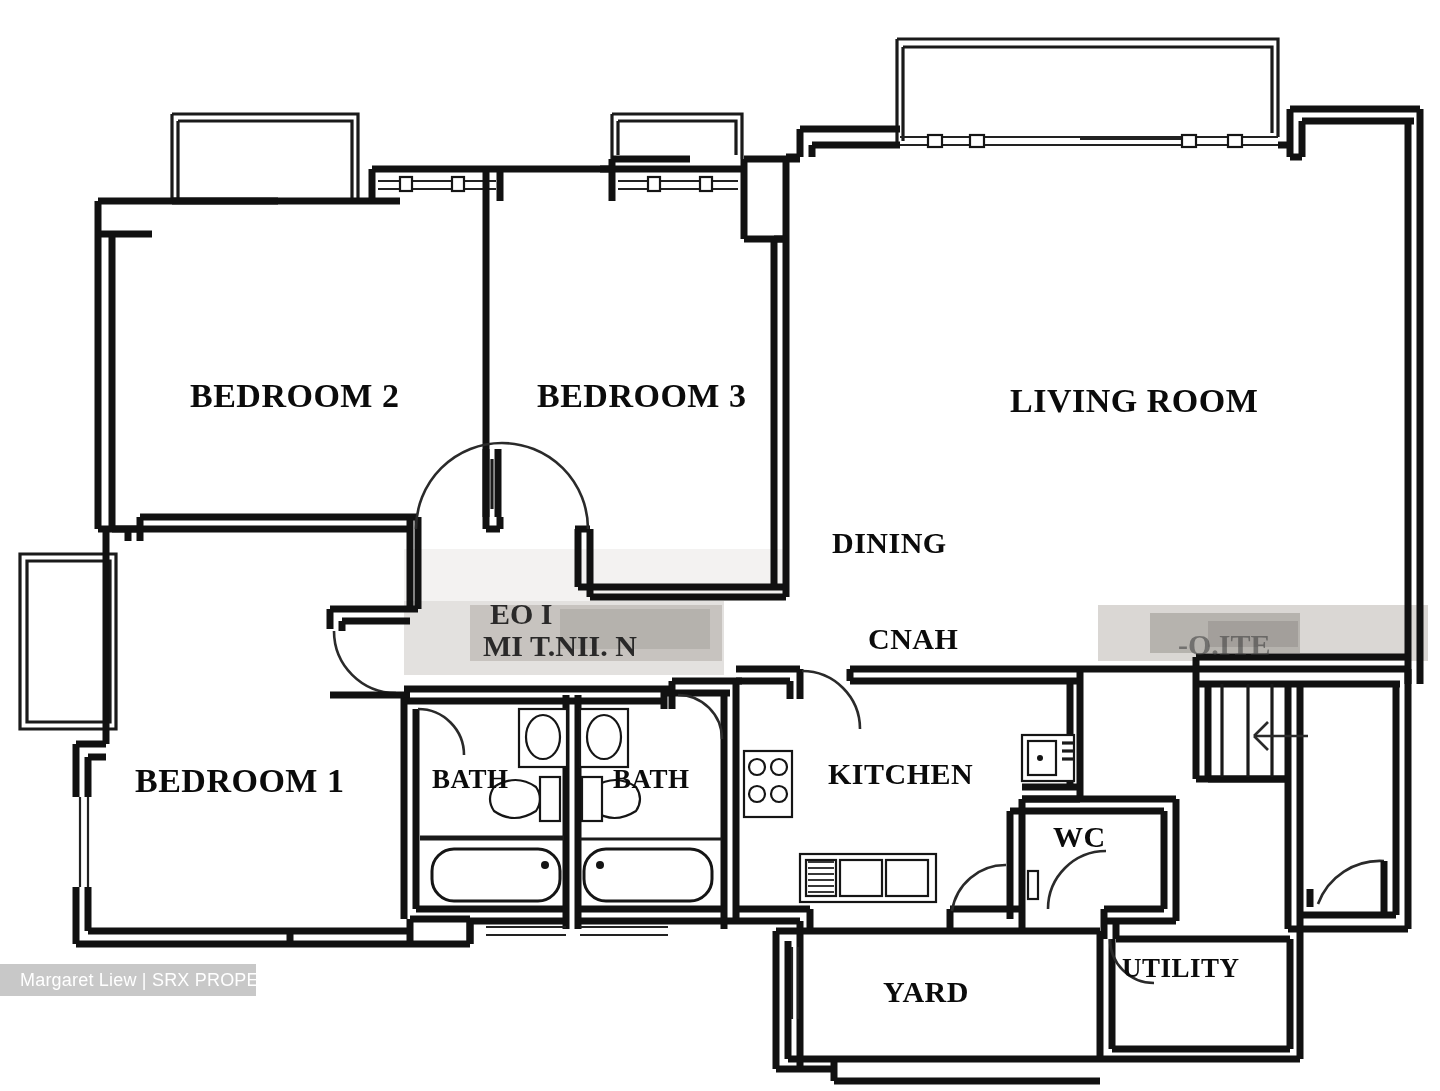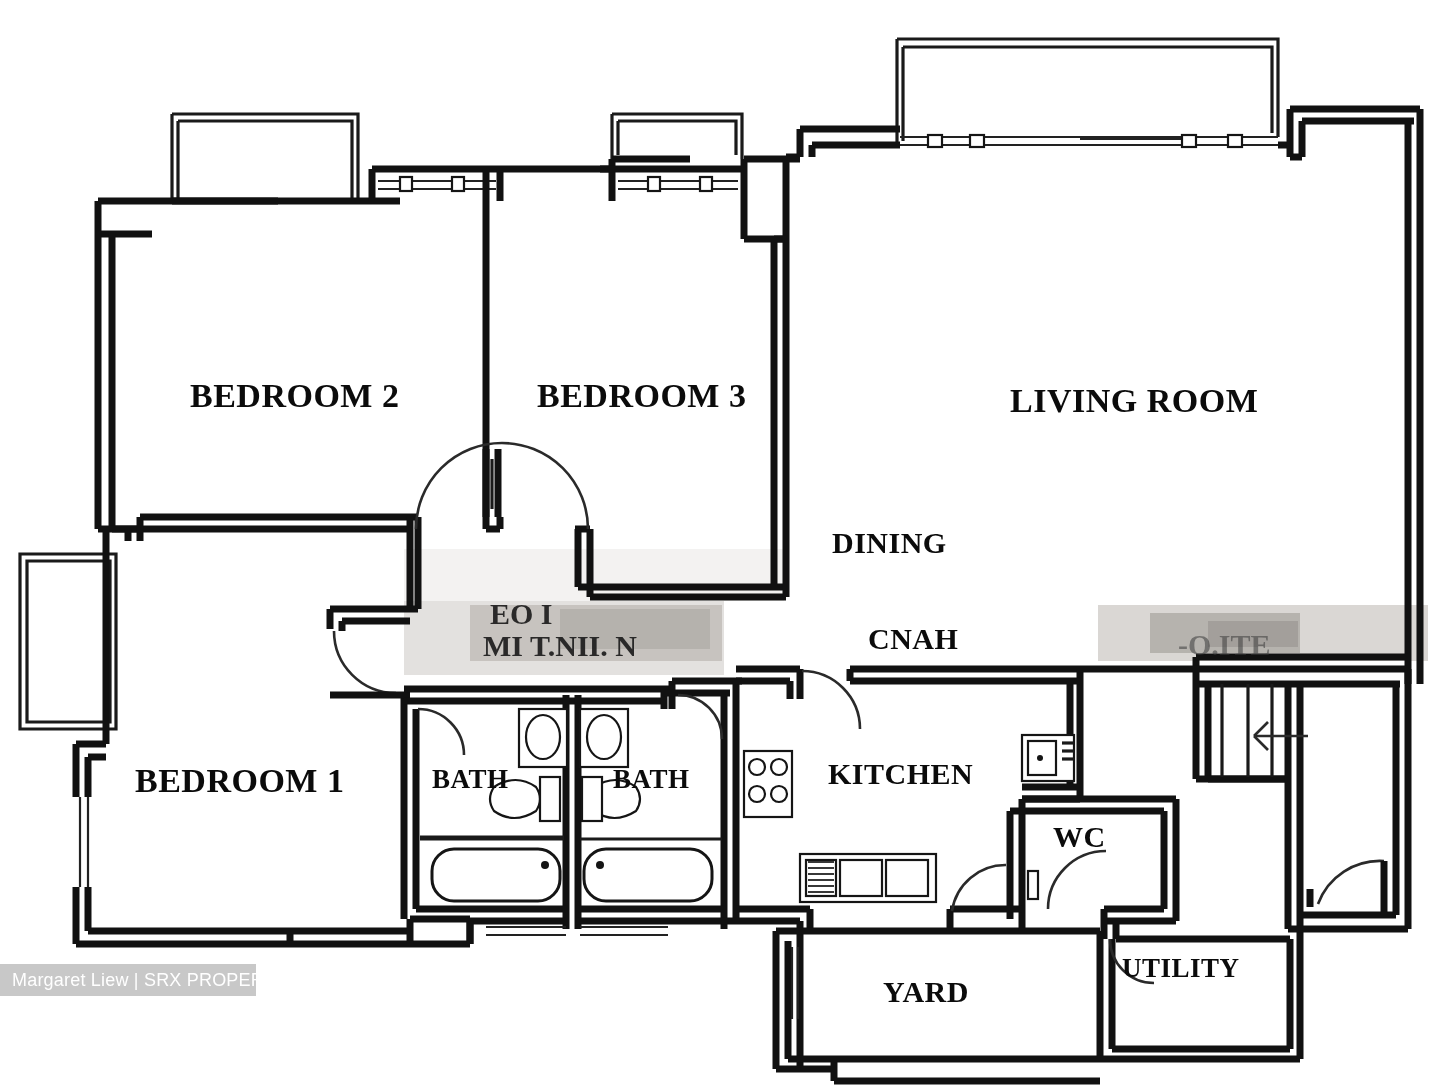--- a/index.html
+++ b/index.html
@@ -88,21 +88,21 @@
     position: absolute;
     left: 0;
     top: 955px;
     width: 256px;
     height: 32px;
     background: #c8c8c8;
     color: #ffffff;
     font-family: "Liberation Sans", sans-serif;
     font-size: 18px;
     line-height: 32px;
-    padding-left: 12px;
+    padding-left: 20px;
     box-sizing: border-box;
     white-space: nowrap;
     letter-spacing: 0.2px;
   }
 </style>
 </head>
 <body>
 
 <div id="page">
 

